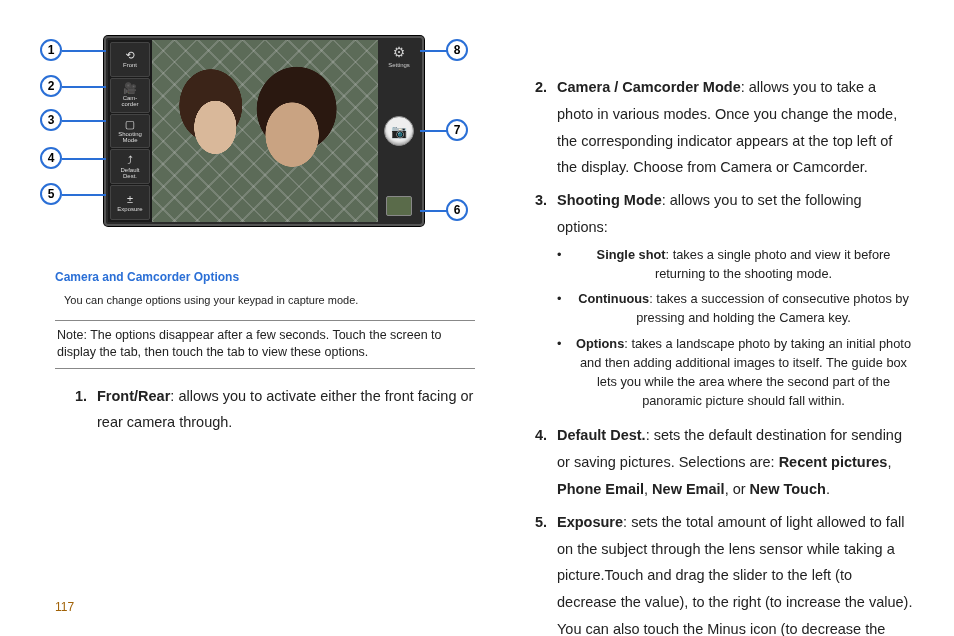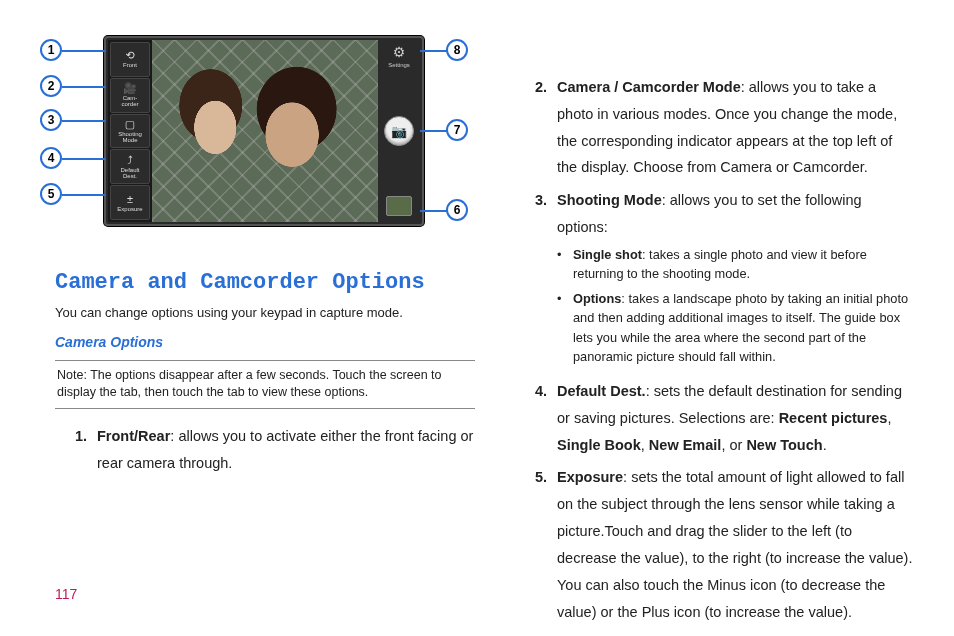--- a/index.html
+++ b/index.html
@@ -107,22 +107,22 @@
     background: #fff;
     display: flex; align-items: center; justify-content: center;
     font-size: 12px; font-weight: bold; color: #000;
   }
   .leader {
     position: absolute;
     height: 2px; background: #2a6fd6;
   }
 
   
-  .h1 { color: #2a6fd6; font-weight: bold; font-size: 22px; margin: 18px 0 8px; font-family: Liberation Mono, monospace; }
-  .para { font-size: 13px; line-height: 1.6; margin-bottom: 10px; }
+  .h1 { color: #2a6fd6; font-weight: bold; font-size: 12px; margin: 18px 0 8px; font-family: Liberation Sans, sans-serif; }
+  .para { font-size: 11px; line-height: 1.6; margin-bottom: 10px; margin-left: 9px; }
   .sub { color: #2a6fd6; font-style: italic; font-weight: bold; font-size: 14px; margin: 10px 0 6px; }
   .note {
     border-top: 1px solid #888;
     border-bottom: 1px solid #888;
     padding: 6px 2px;
     font-size: 12.5px;
     line-height: 1.4;
     margin: 10px 0 14px;
   }
   .note b { font-weight: normal; }
@@ -150,24 +150,24 @@
   ul.bullets { list-style: none; padding-left: 0; margin-top: 4px; }
   ul.bullets li {
     font-size: 12.8px;
     line-height: 1.5;
     margin-bottom: 6px;
     display: flex;
     font-stretch: condensed;
     font-family: "Arial Narrow", Arial, sans-serif;
   }
   ul.bullets li::before { content: "•"; width: 16px; flex-shrink:0; }
-  ul.bullets li .bb { flex:1; }
+  ul.bullets li .bb { flex:1;text-align:center; }
   ul.bullets b { font-weight: bold; }
 
-  .pagenum { position: absolute; left: 55px; bottom: 34px; font-size: 14px; color:#be185d; }
+  .pagenum { position: absolute; left: 55px; bottom: 22px; font-size: 12px; color:#a16207; }
 </style>
 </head>
 <body>
 
 <div class="columns">
 
   <div class="col col-left">
 
     <div class="figure">
       <div class="camera-frame">
@@ -226,21 +226,20 @@
       <div class="callout" style="left:0; top:79px;">3</div>
       <div class="callout" style="left:0; top:117px;">4</div>
       <div class="callout" style="left:0; top:153px;">5</div>
       <div class="callout" style="left:406px; top:169px;">6</div>
       <div class="callout" style="left:406px; top:89px;">7</div>
       <div class="callout" style="left:406px; top:9px;">8</div>
     </div>
 
     <div class="h1">Camera and Camcorder Options</div>
     <div class="para">You can change options using your keypad in capture mode.</div>
-    <div class="sub">Camera Options</div>
 
     <div class="note">
       <b>Note:</b><span> The options disappear after a few seconds. Touch the screen to display the tab, then touch the tab to view these options.</span>
     </div>
 
     <ol class="outer">
       <li>
         <div class="body"><b>Front/Rear</b><span>: allows you to activate either the front facing or rear camera through.</span></div>
       </li>
     </ol>
@@ -252,28 +251,31 @@
         <div class="body"><b>Camera / Camcorder Mode</b><span>: allows you to take a photo in various modes. Once you change the mode, the corresponding indicator appears at the top left of the display. Choose from Camera or Camcorder.</span></div>
       </li>
       <li>
         <div class="body">
           <b>Shooting Mode</b><span>: allows you to set the following options:</span>
           <ul class="bullets">
             <li>
                 <div class="bb"><b>Single shot</b><span>: takes a single photo and view it before returning to the shooting mode.</span></div>
               </li>
             <li>
+                <div class="bb"><b>Continuous</b><span>: takes a succession of consecutive photos by pressing and holding the Camera key.</span></div>
+              </li>
+            <li>
                 <div class="bb"><b>Options</b><span>: takes a landscape photo by taking an initial photo and then adding additional images to itself. The guide box lets you while the area where the second part of the panoramic picture should fall within.</span></div>
               </li>
           </ul>
         </div>
       </li>
       <li>
         <div class="body">
-          <b>Default Dest.</b><span>: sets the default destination for sending or saving pictures. Selections are: </span><b>Recent pictures</b><span>, </span><b>Single Book</b><span>, </span><b>New Email</b><span>, or </span><b>New Touch</b><span>.</span>
+          <b>Default Dest.</b><span>: sets the default destination for sending or saving pictures. Selections are: </span><b>Recent pictures</b><span>, </span><b>Phone Email</b><span>, </span><b>New Email</b><span>, or </span><b>New Touch</b><span>.</span>
         </div>
       </li>
       <li>
         <div class="body"><b>Exposure</b><span>: sets the total amount of light allowed to fall on the subject through the lens sensor while taking a picture.Touch and drag the slider to the left (to decrease the value), to the right (to increase the value). You can also touch the Minus icon (to decrease the value) or the Plus icon (to increase the value).</span></div>
       </li>
     </ol>
   </div>
 </div>
 
 <div class="pagenum">117</div>

